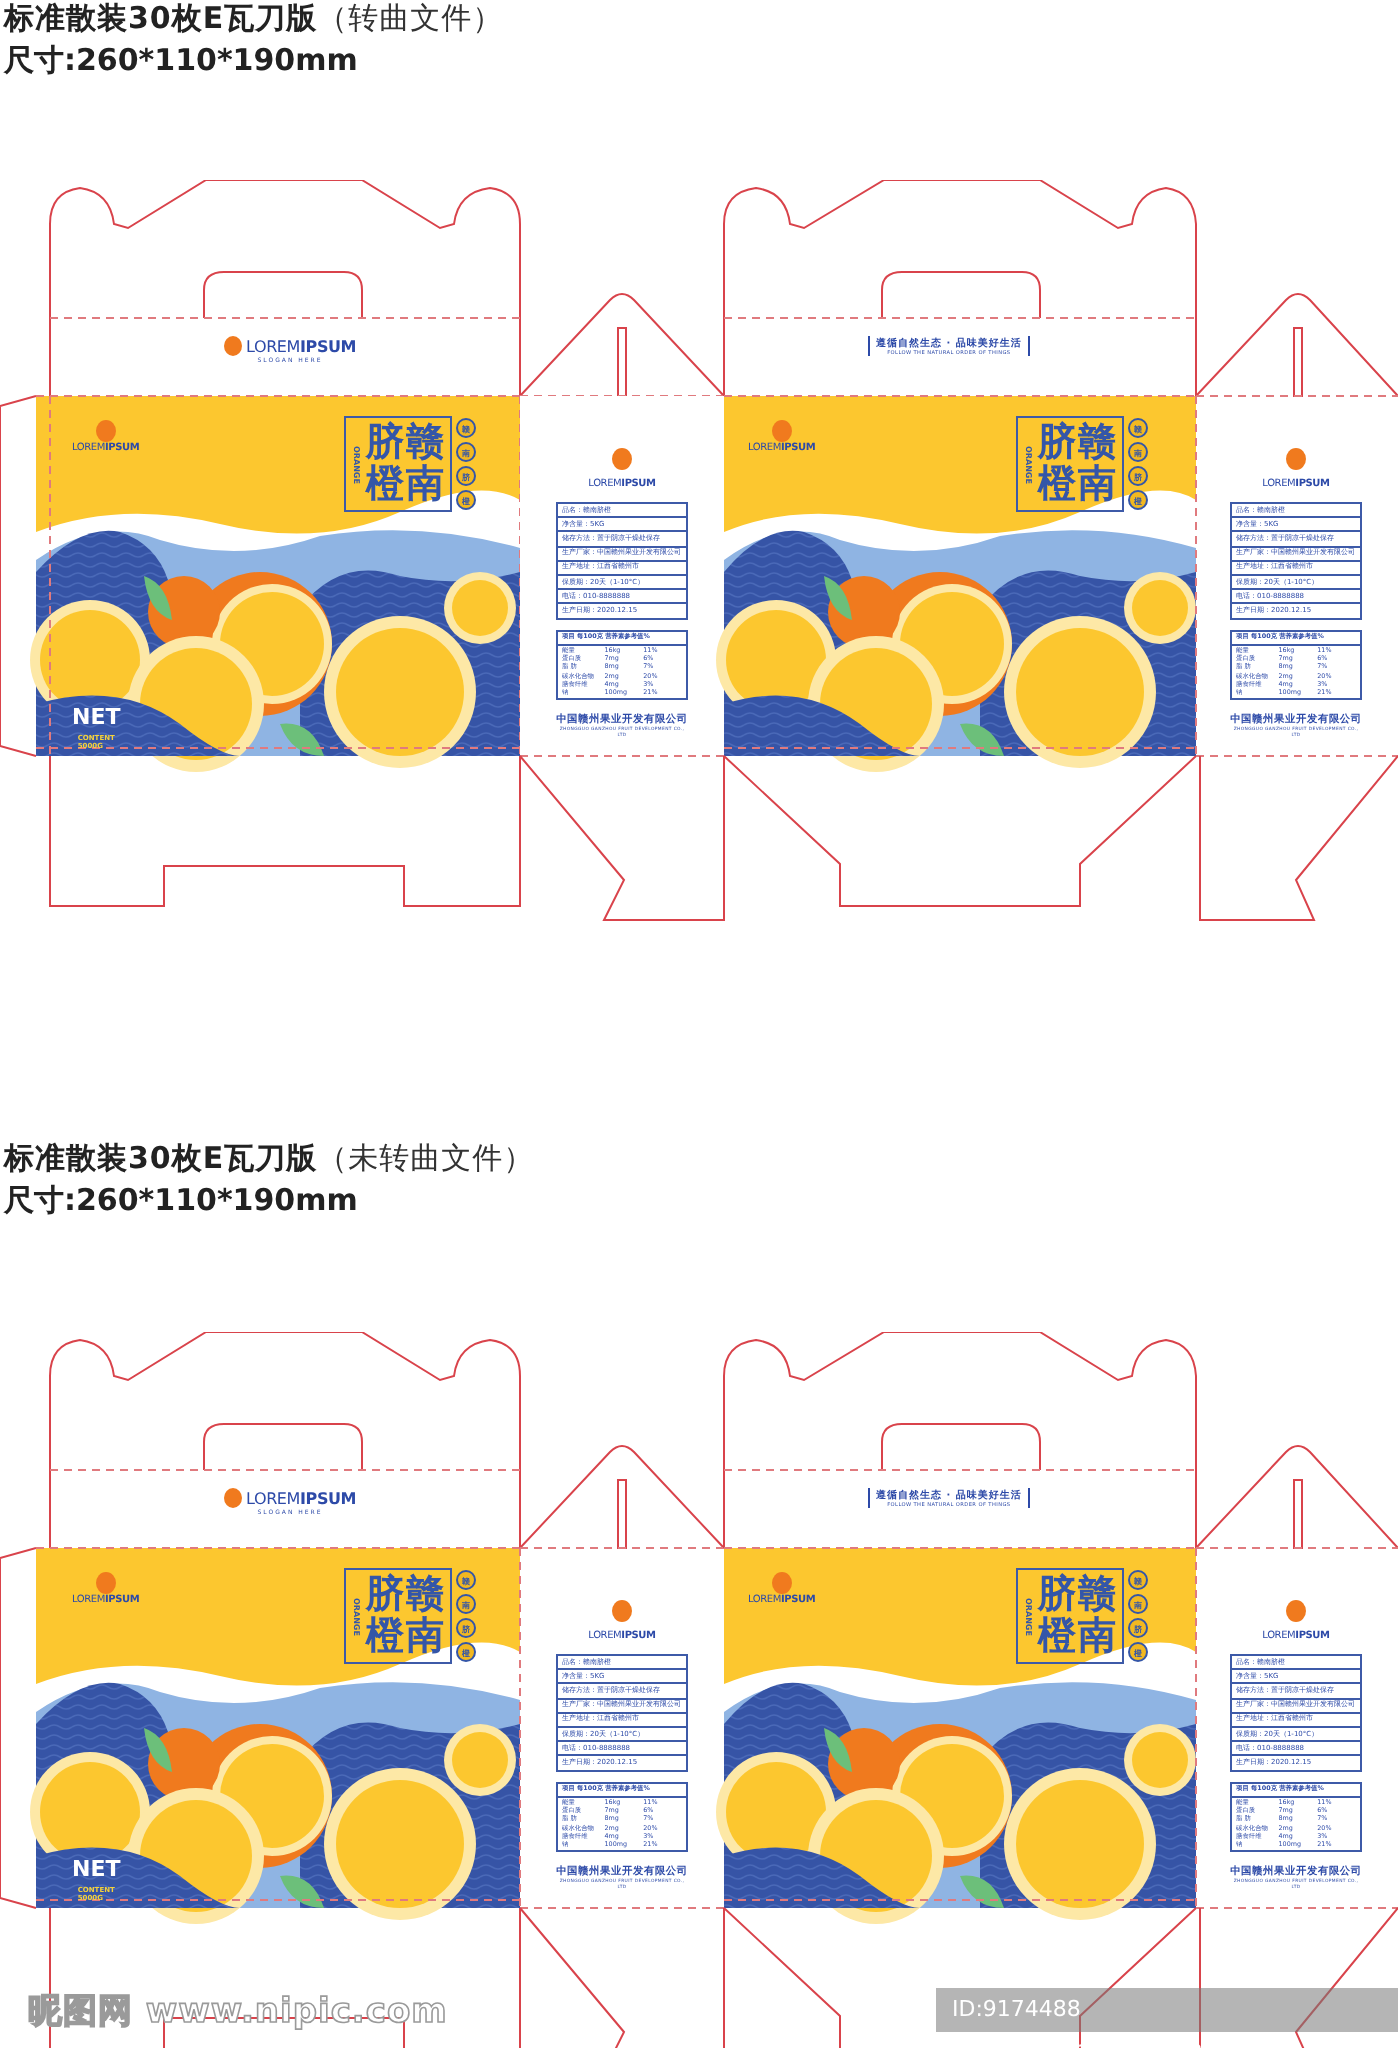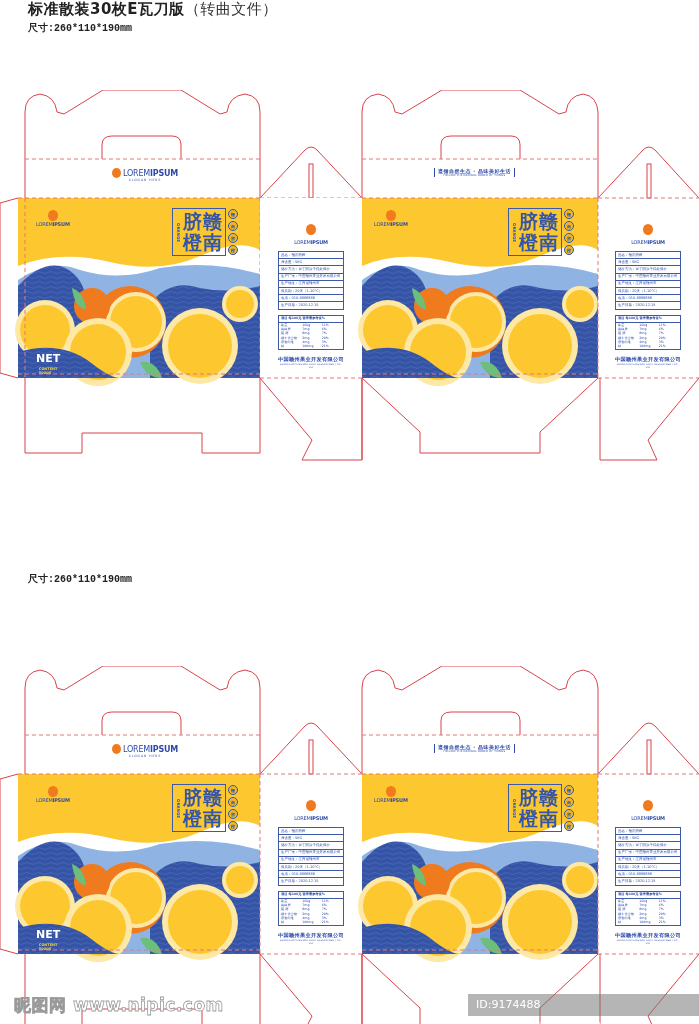--- a/index.html
+++ b/index.html
@@ -1,20 +1,20 @@
 <!DOCTYPE html>
 <html><head>
 <meta charset="utf-8">
 <style>
   html,body{margin:0;padding:0;background:#ffffff;}
   body{width:699px;height:1024px;position:relative;overflow:hidden;font-family:"DejaVu Sans",sans-serif;}
-  .section-head{position:absolute;left:28px;}
+  .section-head{position:absolute;left:2px;}
   .title{font-weight:bold;font-size:15px;color:#222;letter-spacing:0.5px;}
   .title .note{font-weight:normal;color:#333;}
-  .size{font-weight:bold;font-size:10px;color:#222;margin-top:2px;font-family:Liberation Mono, monospace;}
+  .size{font-weight:bold;font-size:15px;color:#222;margin-top:2px;}
   .layout{position:absolute;left:0;width:699px;height:420px;}
   .layout svg{position:absolute;left:0;top:0;}
   .abs{position:absolute;}
   .logo{display:flex;align-items:center;gap:2px;}
   .logo-word{font-size:8px;font-weight:bold;color:#2d4aa8;letter-spacing:-0.2px;}
   .logo-word .light{font-weight:normal;}
   .logo-sub{font-size:3px;color:#2d4aa8;letter-spacing:1px;text-align:center;}
   .title-box{border:1.5px solid #3d5aa8;padding:2px 3px;display:flex;gap:2px;align-items:center;}
   .title-chars{display:grid;grid-template-columns:1fr 1fr;gap:0 1px;font-weight:bold;font-size:19px;line-height:21px;color:#3456a8;}
   .vert-small{writing-mode:vertical-rl;font-size:4px;color:#3456a8;font-weight:bold;}
@@ -293,20 +293,21 @@
           <span>100mg</span>
           <span>21%</span>
         </div>
     </div>
     <div class="company">中国赣州果业开发有限公司</div>
     <div class="company-en">ZHONGGUO GANZHOU FRUIT DEVELOPMENT CO., LTD</div>
   </div>
 </div>
 
 <div class="section-head" style="top:570px;">
+  <div class="title"><span>标准散装30枚E瓦刀版</span><span class="note">（未转曲文件）</span></div>
   <div class="size">尺寸:260*110*190mm</div>
 </div>
 
 <div class="layout" style="top:666px;">
   <svg width="699" height="420" viewBox="0 0 699 420">
     <defs>
       <pattern id="waves2" width="12" height="5" patternUnits="userSpaceOnUse">
         <rect width="12" height="5" fill="#3654a6"></rect>
         <path d="M0 2.5 Q3 0.5 6 2.5 T12 2.5" stroke="#4a69b8" stroke-width="0.8" fill="none"></path>
       </pattern>

